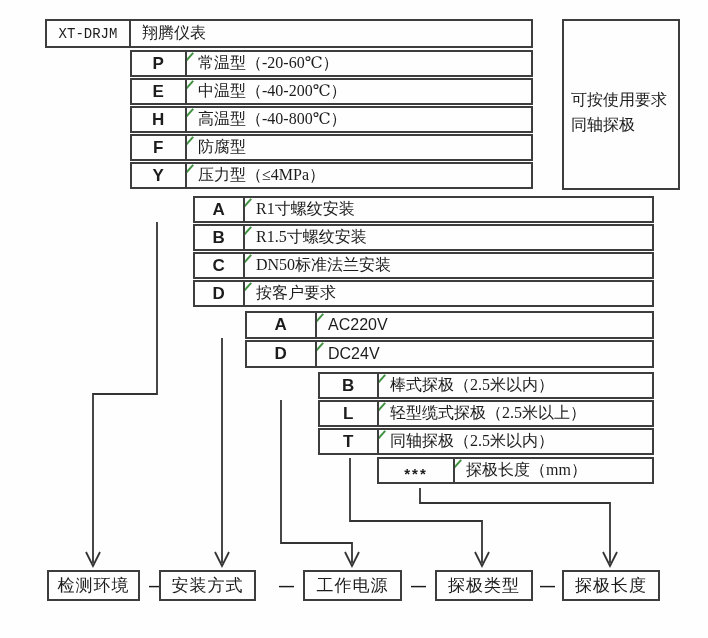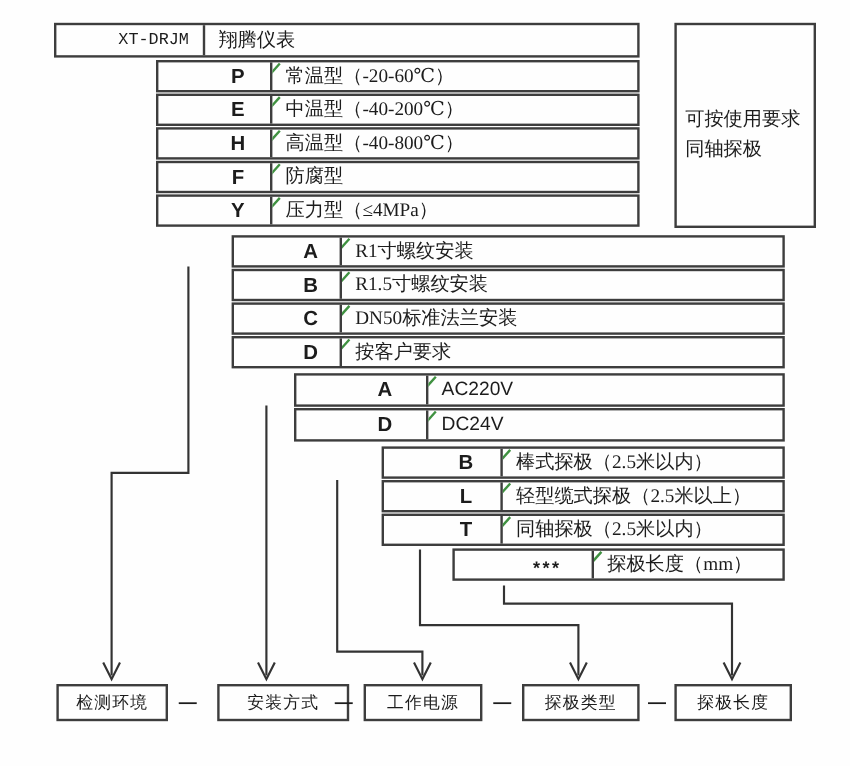--- a/index.html
+++ b/index.html
@@ -16,21 +16,21 @@
     overflow:hidden;
   }
   .row{
     position:absolute;display:flex;box-sizing:border-box;
     border:2px solid var(--border);background:var(--bg);
   }
   .code{
     display:flex;align-items:center;justify-content:center;box-sizing:border-box;
     border-right:2px solid var(--border);
     font-family:"Liberation Sans","DejaVu Sans",sans-serif;
-    font-size:17px;font-weight:600;letter-spacing:.5px;margin-left:40px;
+    font-size:17px;font-weight:600;letter-spacing:.5px;
   }
   .desc{
     position:relative;flex:1;display:flex;align-items:center;
     padding-left:11px;font-size:16px;white-space:nowrap;overflow:hidden;text-align:right;
   }
   .desc.tick::before{
     content:"";position:absolute;left:-3px;top:4px;width:11px;height:2px;
     background:var(--tick);transform:rotate(-48deg);transform-origin:50% 50%;
   }
   .desc.sans{font-family:"Liberation Sans","DejaVu Sans",sans-serif;font-size:16px;}
@@ -40,21 +40,21 @@
   }
   .stars{font-size:15px;font-weight:700;letter-spacing:2px;padding-top:5px;}
   .note{
     position:absolute;left:562px;top:19px;width:118px;height:171px;box-sizing:border-box;
     border:2px solid var(--border);padding:66px 4px 0 7px;
     font-size:16px;line-height:25px;background:var(--bg);
   }
   .fbox{
     position:absolute;top:570px;height:31px;box-sizing:border-box;
     border:2px solid var(--border);display:flex;align-items:center;justify-content:center;
-    font-size:14px;letter-spacing:1px;background:var(--bg);
+    font-size:17px;letter-spacing:1px;background:var(--bg);
   }
   .dash{
     position:absolute;top:570px;height:31px;display:flex;align-items:center;justify-content:center;
     font-weight:bold;font-size:15px;font-family:"Liberation Sans",sans-serif;
   }
   svg.wires{position:absolute;left:0;top:0;pointer-events:none;}
 </style>
 </head>
 <body>
 
@@ -143,21 +143,21 @@
     <path d="M281 400 V543 H352 V563"></path>
     <path d="M345 552 L352 566 L359 552"></path>
     <path d="M350 458 V521 H482 V563"></path>
     <path d="M475 552 L482 566 L489 552"></path>
     <path d="M420 488 V503 H610 V563"></path>
     <path d="M603 552 L610 566 L617 552"></path>
   </svg>
 
   <div class="fbox" style="left:47px;width:93px">检测环境</div>
   <div class="dash" style="left:140px;width:33px">—</div>
-  <div class="fbox" style="left:181px;width:110px">安装方式</div>
+  <div class="fbox" style="left:159px;width:97px">安装方式</div>
   <div class="dash" style="left:270px;width:33px">—</div>
   <div class="fbox" style="left:303px;width:99px">工作电源</div>
   <div class="dash" style="left:402px;width:33px">—</div>
   <div class="fbox" style="left:435px;width:98px">探极类型</div>
   <div class="dash" style="left:533px;width:29px">—</div>
   <div class="fbox" style="left:562px;width:98px">探极长度</div>
 
 </div>
 
 </body></html>

